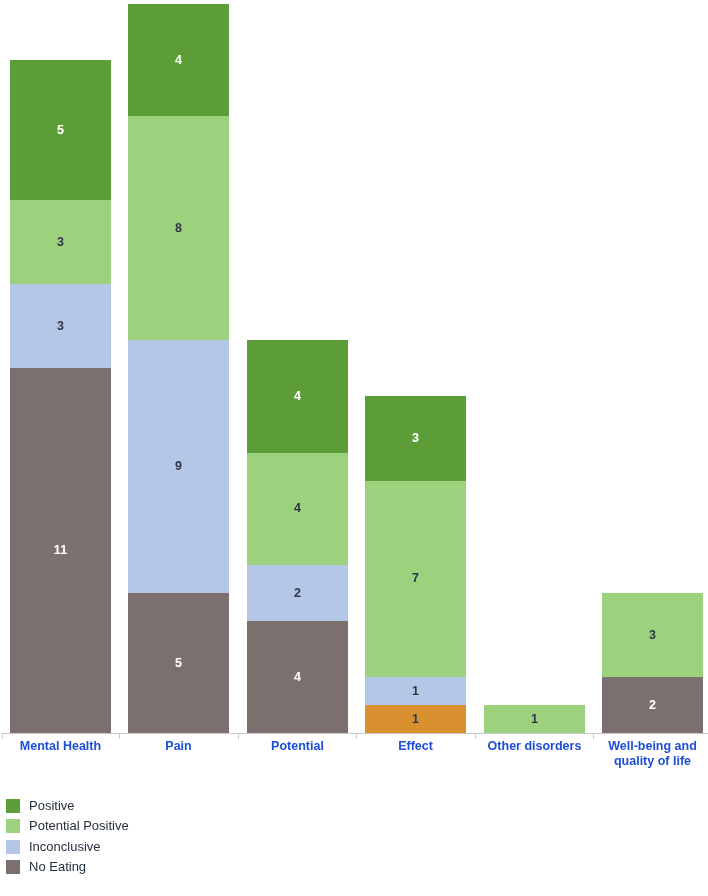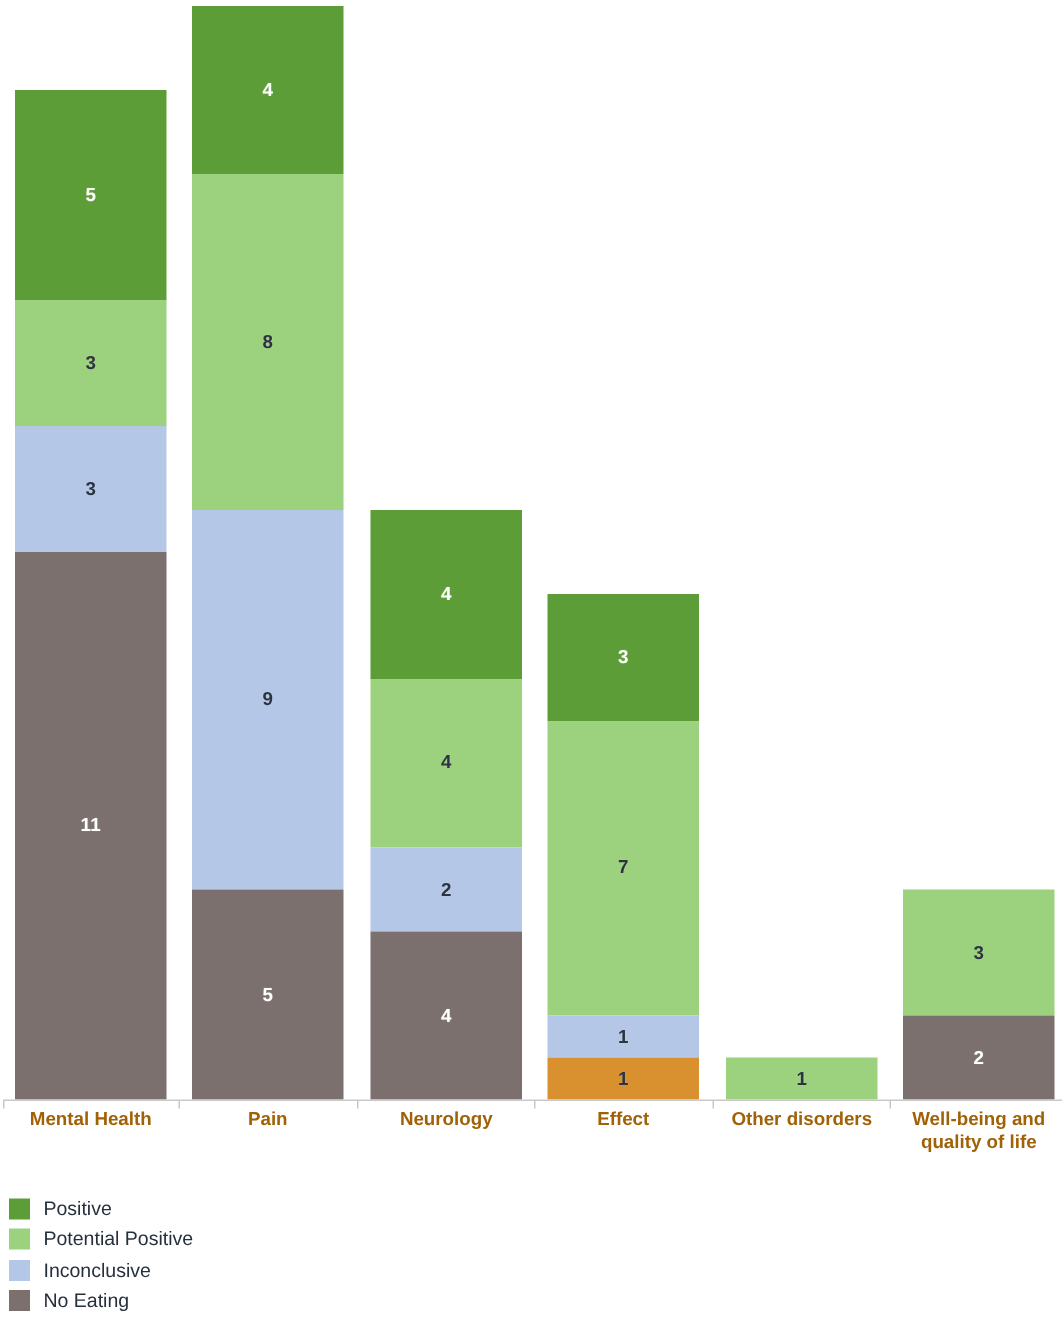--- a/index.html
+++ b/index.html
@@ -82,21 +82,21 @@
     left: 0;
     top: 739px;
     width: 708px;
     height: 44px;
   }
   .cat-label {
     position: absolute;
     text-align: center;
     font-size: 12.5px;
     font-weight: bold;
-    color: #a16207;
+    color: #1d4ed8;
     line-height: 15px;
   }
 
   
   #legend {
     position: absolute;
     left: 6px;
     top: 792px;
     width: 300px;
   }
@@ -198,21 +198,21 @@
   <div id="axis-line"></div>
 
   <div id="category-labels">
       <div class="cat-label" style="left: 1px; width: 119px; top: 0px;">
         <div>Mental Health</div>
       </div>
       <div class="cat-label" style="left: 119px; width: 119px; top: 0px;">
         <div>Pain</div>
       </div>
       <div class="cat-label" style="left: 238px; width: 119px; top: 0px;">
-        <div>Neurology</div>
+        <div>Potential</div>
       </div>
       <div class="cat-label" style="left: 356px; width: 119px; top: 0px;">
         <div>Effect</div>
       </div>
       <div class="cat-label" style="left: 475px; width: 119px; top: 0px;">
         <div>Other disorders</div>
       </div>
       <div class="cat-label" style="left: 593px; width: 119px; top: 0px;">
         <div>Well-being and</div>
         <div>quality of life</div>

